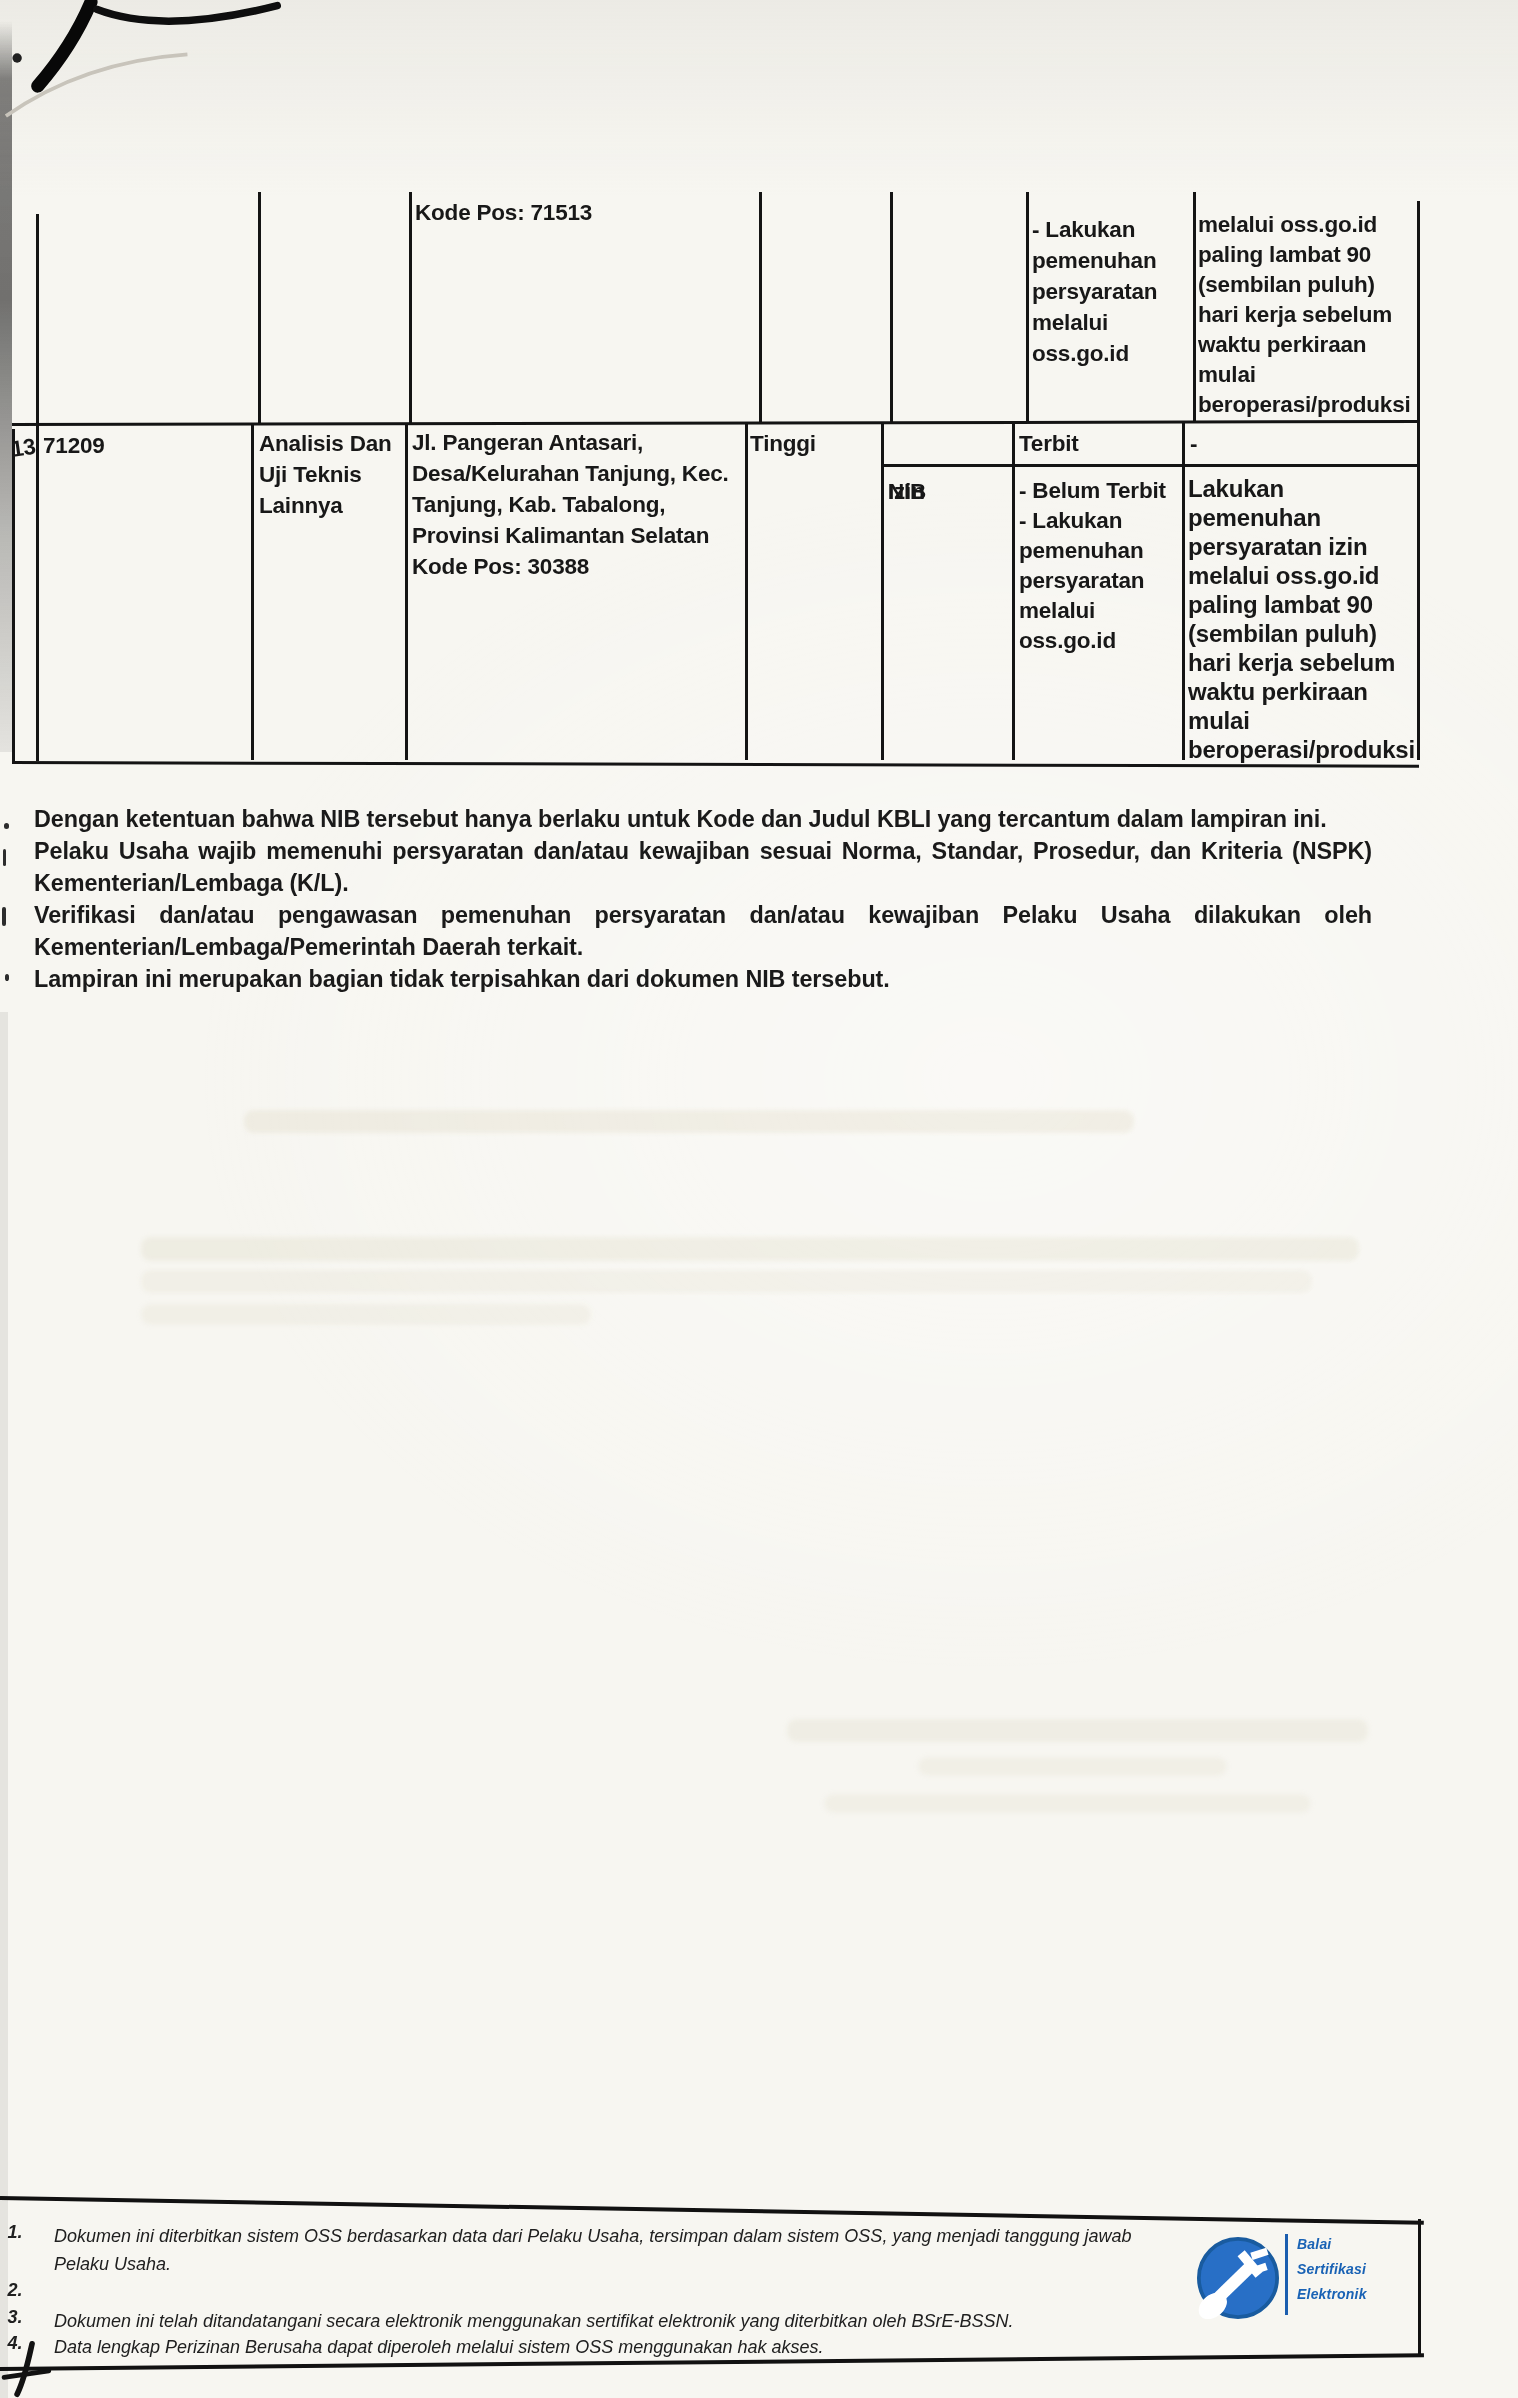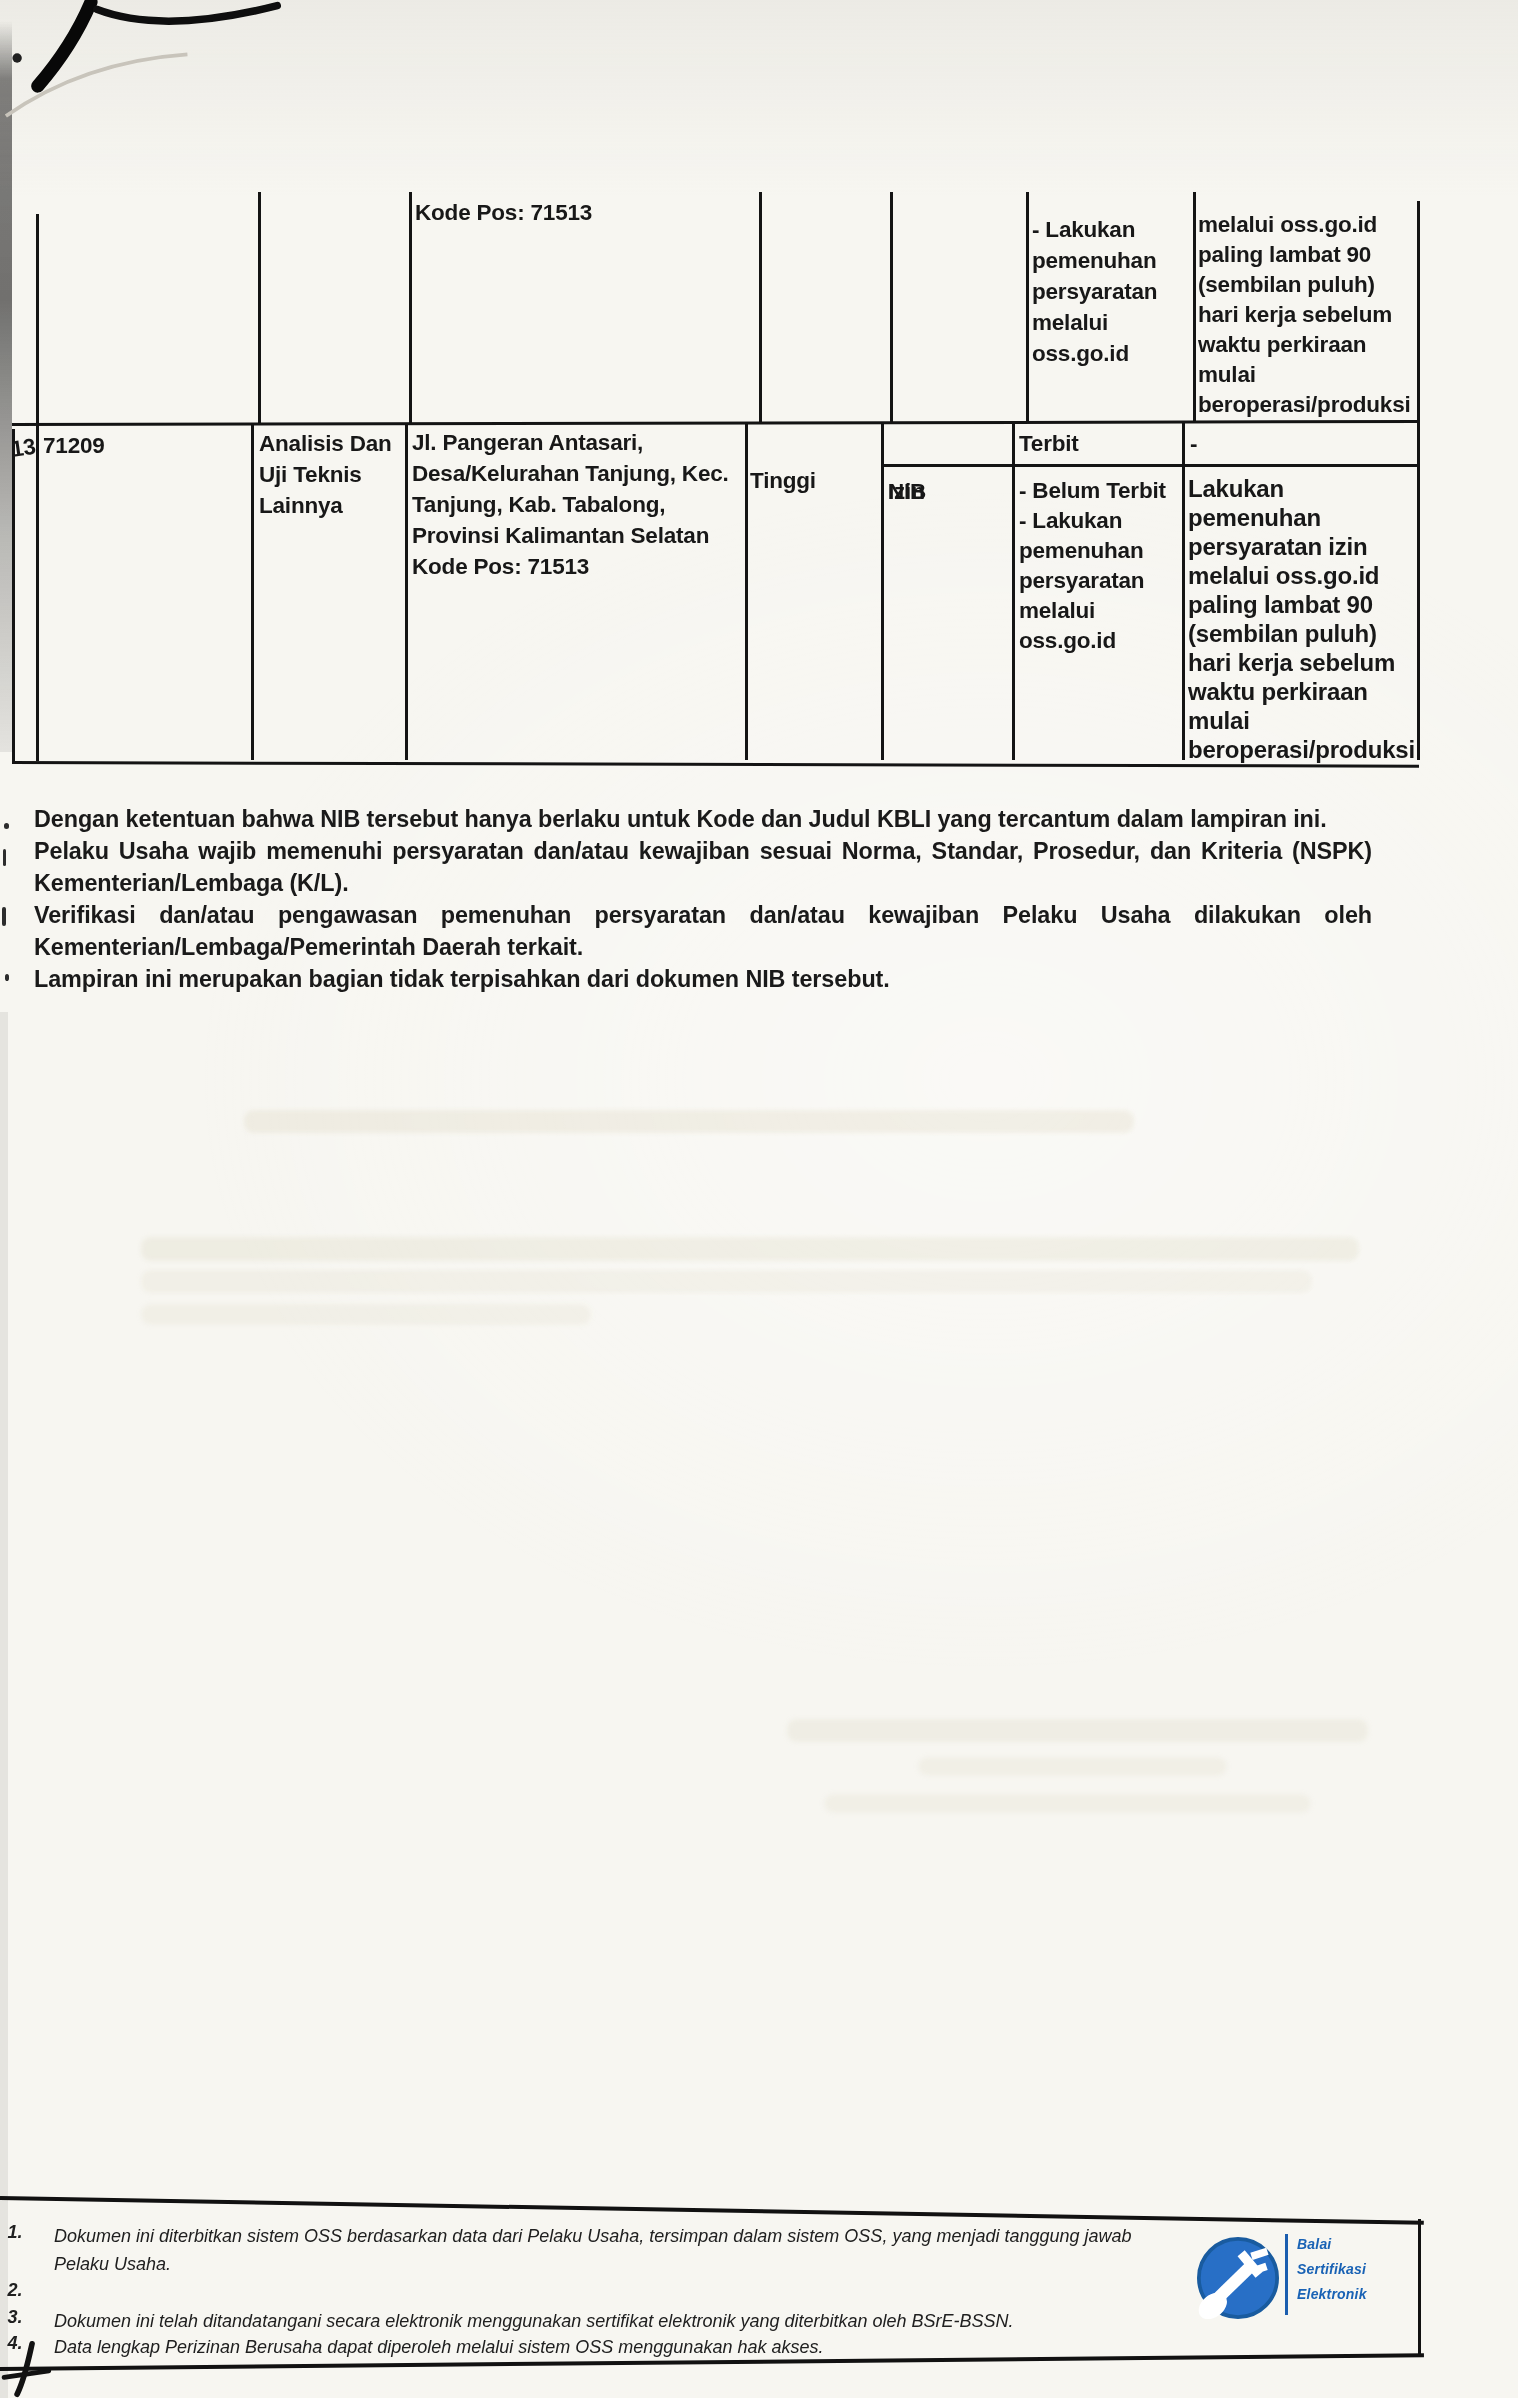--- a/index.html
+++ b/index.html
@@ -118,22 +118,22 @@
 
   <div class="cell rowno" style="left:11.2px;top:432px;width:28px;">13</div>
   <div class="cell" style="left:43px;top:430px;width:112px;">71209</div>
   <div class="cell" style="left:259px;top:428px;width:145px;">Analisis Dan
 Uji Teknis
 Lainnya</div>
   <div class="cell" style="left:412px;top:427px;width:330px;">Jl. Pangeran Antasari,
 Desa/Kelurahan Tanjung, Kec.
 Tanjung, Kab. Tabalong,
 Provinsi Kalimantan Selatan
-Kode Pos: 71513</div>
-  <div class="cell" style="left:750px;top:428px;width:126px;margin-top:37px;">Tinggi</div>
+Kode Pos: 30388</div>
+  <div class="cell" style="left:750px;top:428px;width:126px;">Tinggi</div>
 
   <div class="cell" style="left:888px;top:428px;width:120px;margin-top:48px;">NIB</div>
   <div class="cell" style="left:1019px;top:428px;width:159px;">Terbit</div>
   <div class="cell" style="left:1190px;top:428px;width:225px;">-</div>
 
   <div class="cell" style="left:888px;top:476px;width:120px;">Izin</div>
   <div class="cell lh32" style="left:1019px;top:476px;width:161px;">- Belum Terbit
 - Lakukan
 pemenuhan
 persyaratan

